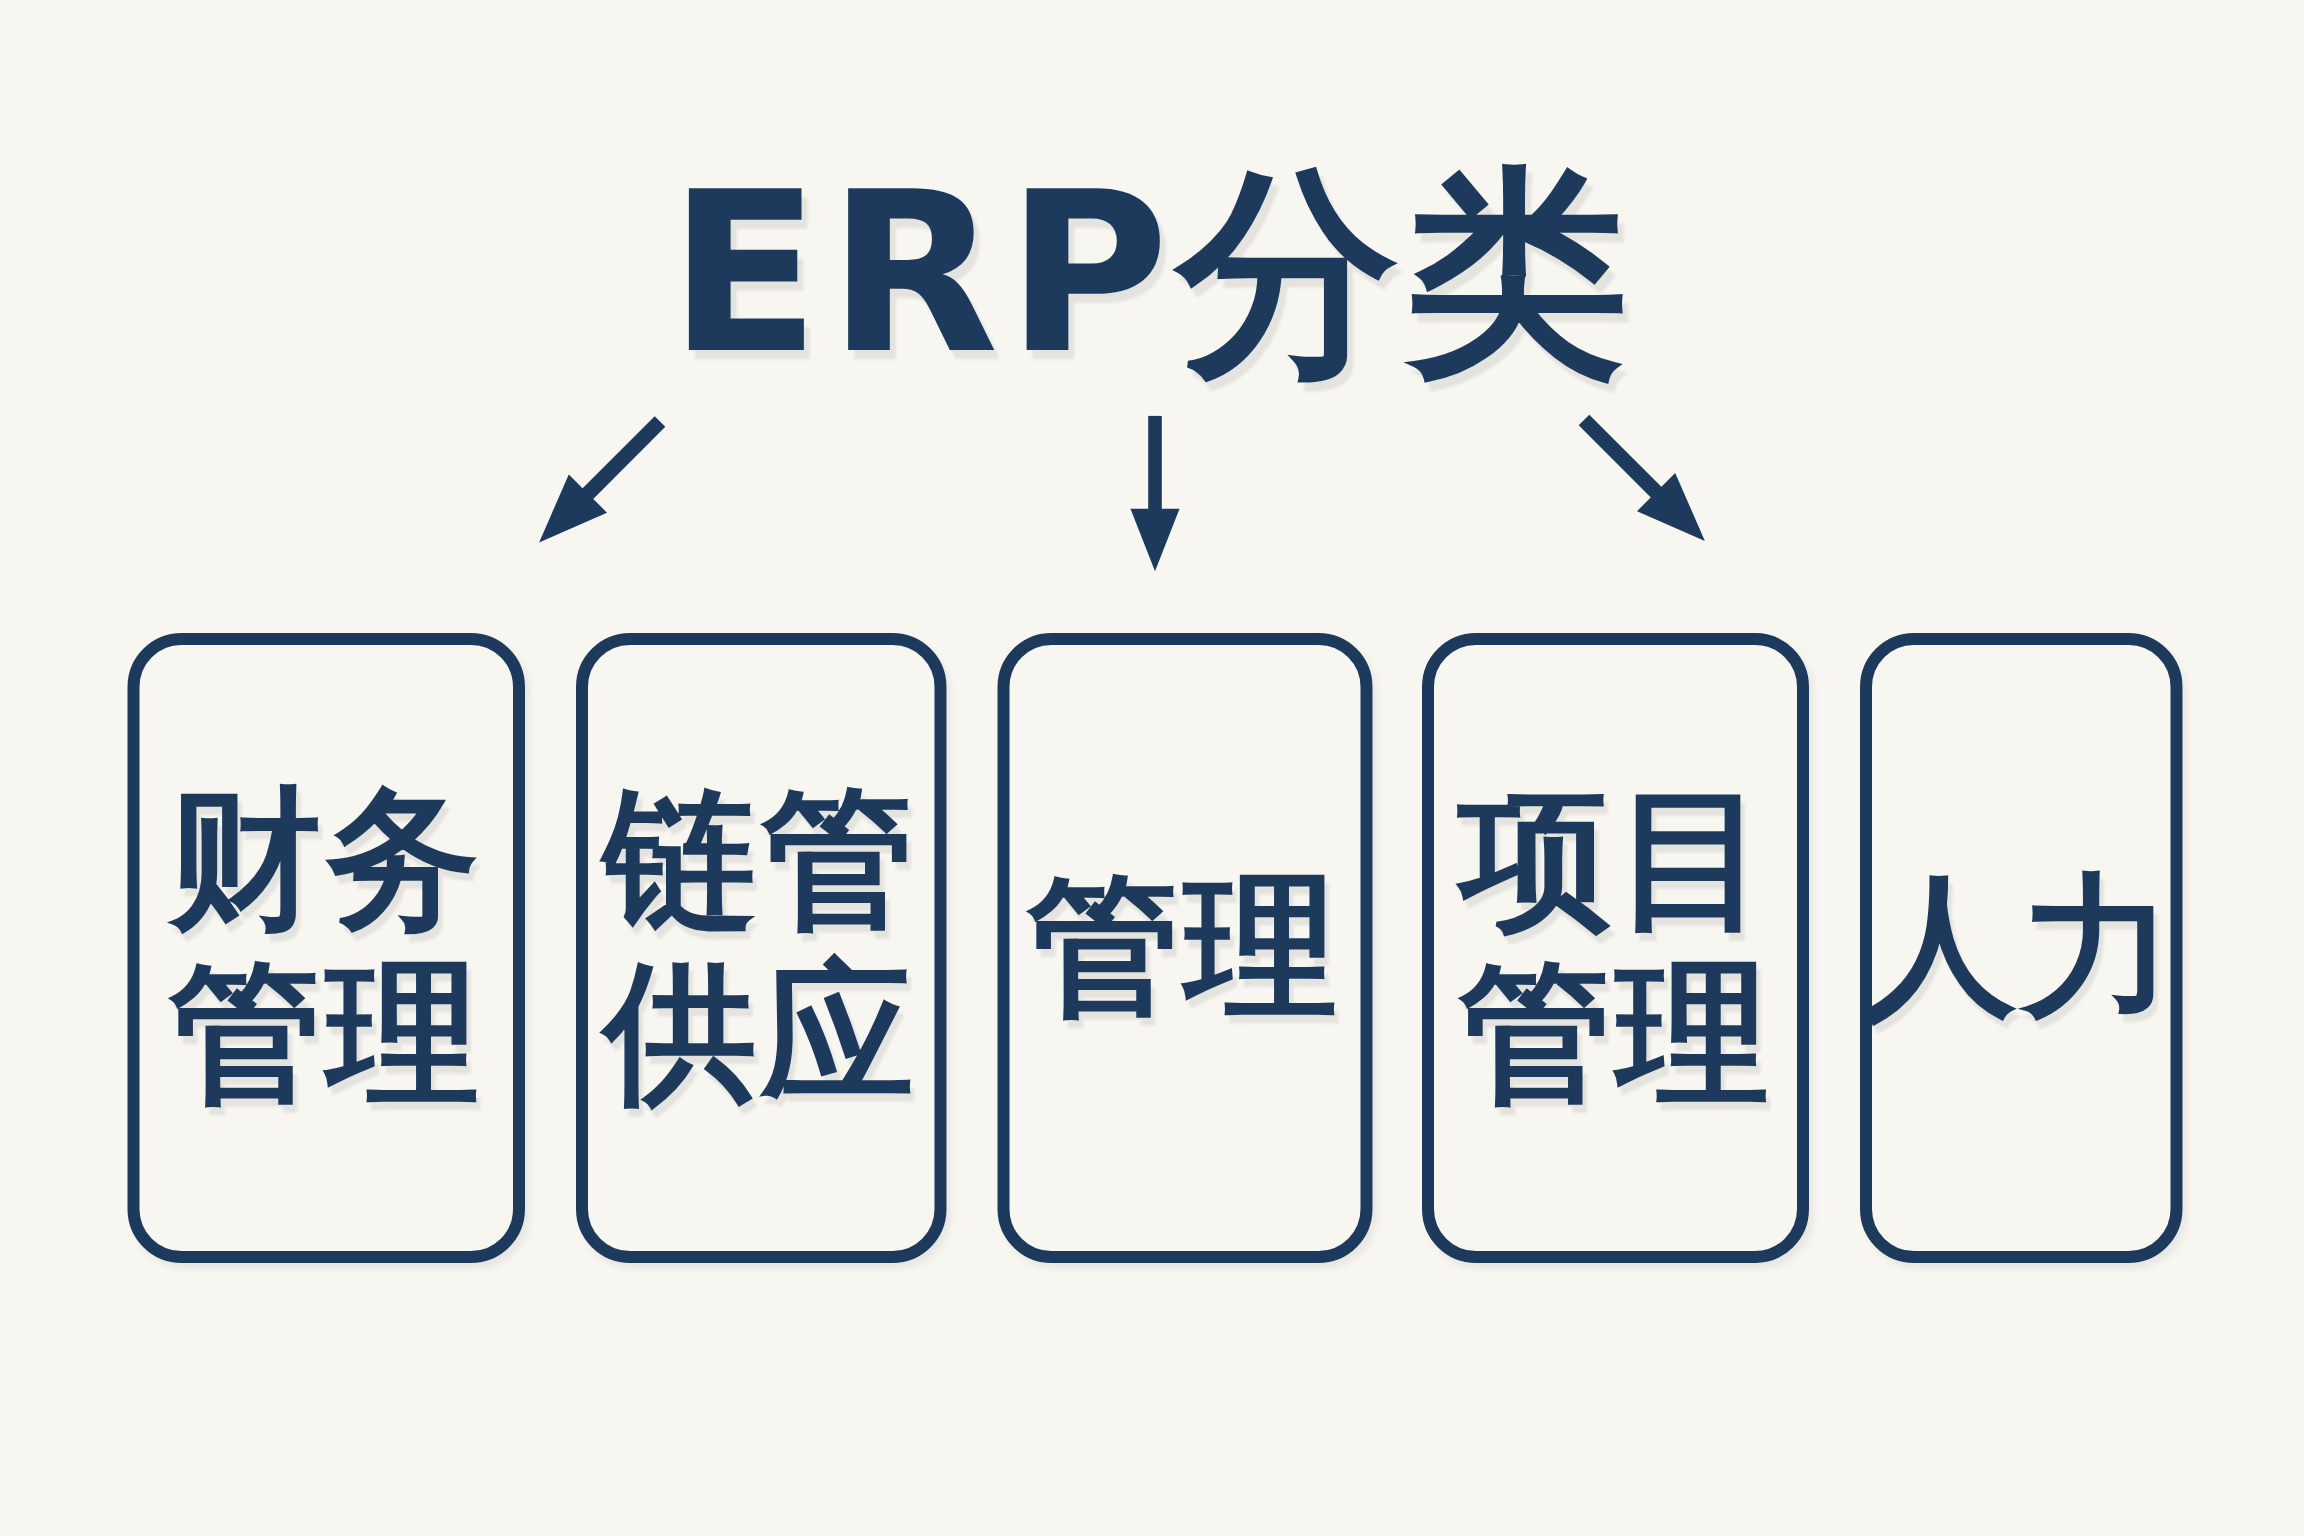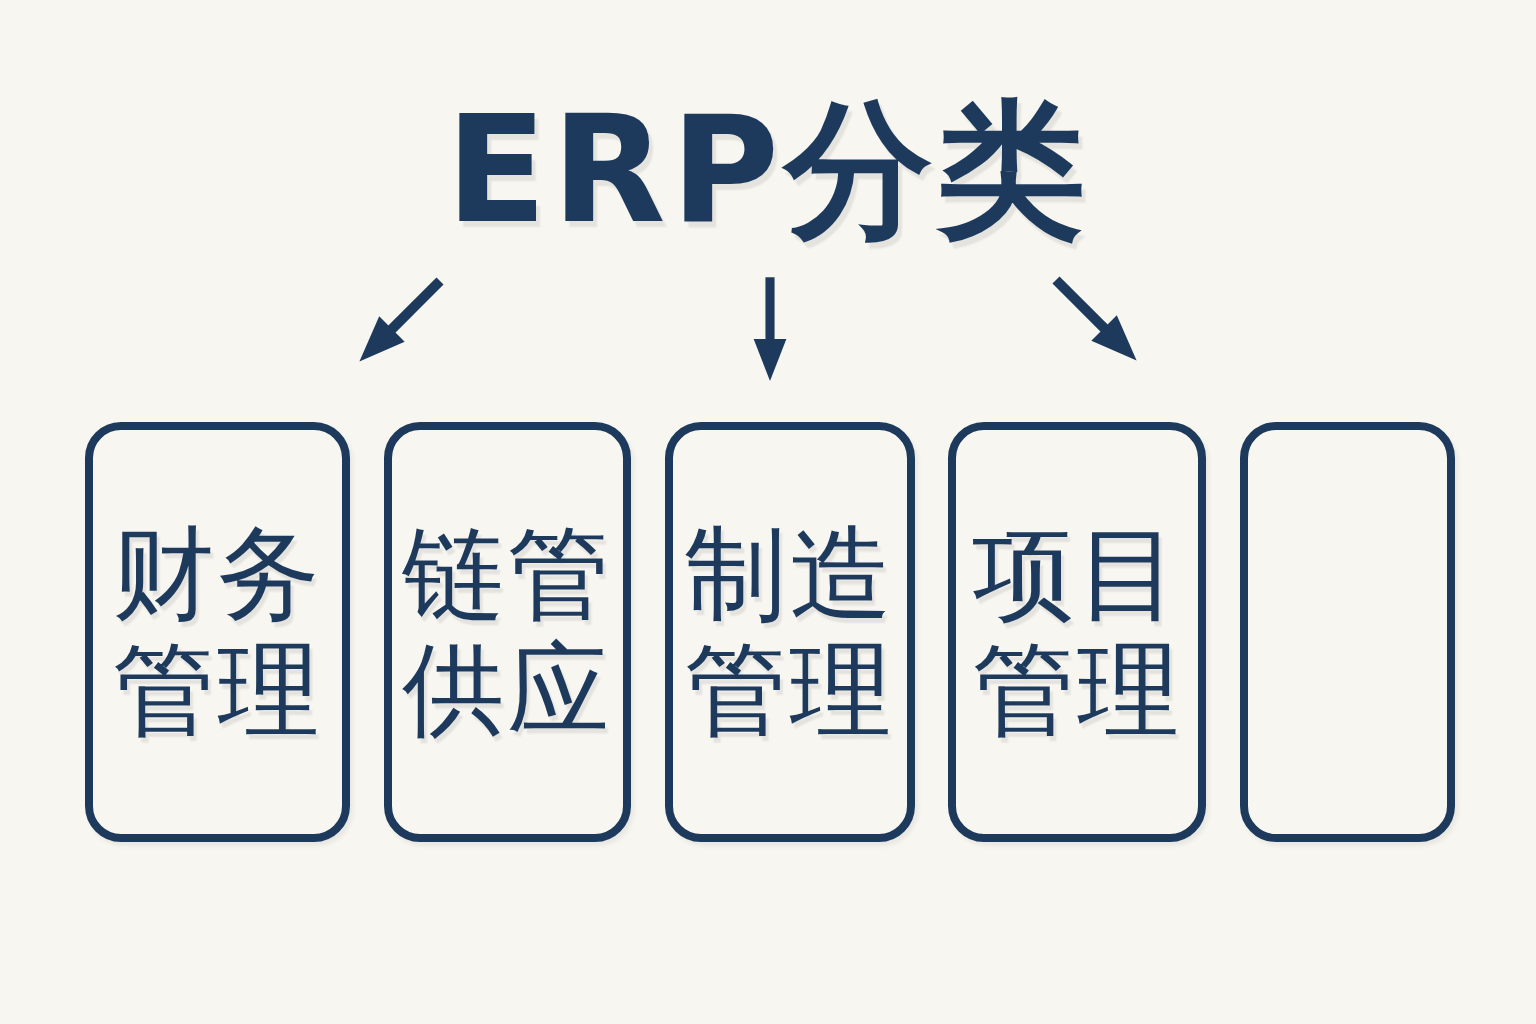--- a/index.html
+++ b/index.html
@@ -12,21 +12,21 @@
     position: relative;
     width: 1536px;
     height: 1024px;
     background: #f8f6f1;
     overflow: hidden;
     color: #1d3a5c;
   }
   
   .title {
     position: absolute;
-    top: 72px;
+    top: 84px;
     left: 0;
     width: 100%;
     text-align: center;
     font-size: 148px;
     font-weight: 900;
     letter-spacing: 5px;
     color: #1d3a5c;
     text-shadow: 4px 6px 2px rgba(60,60,60,0.10);
     white-space: nowrap;
   }
@@ -61,21 +61,21 @@
     box-shadow: 3px 4px 4px rgba(60,60,60,0.08);
   }
   .box-w1 { width: 265px; }
   .box-w2 { width: 247px; }
   .box-w3 { width: 250px; }
   .box-w4 { width: 258px; }
   .box-w5 { width: 215px; }
   .box-label {
     text-align: center;
     font-size: 102px;
-    font-weight: 400;
+    font-weight: 700;
     line-height: 1.14;
     letter-spacing: 3px;
     color: #1d3a5c;
     text-shadow: 3px 5px 2px rgba(60,60,60,0.10);
     white-space: nowrap;
   }
   .box-label span { display: block; }
 </style>
 </head>
 <body>
@@ -116,31 +116,31 @@
 
     <div class="box box-w2">
       <div class="box-label">
         <span>链管</span>
         <span>供应</span>
       </div>
     </div>
 
     <div class="box box-w3">
       <div class="box-label">
-        <span>制造</span>
         <span>管理</span>
       </div>
     </div>
 
     <div class="box box-w4">
       <div class="box-label">
         <span>项目</span>
         <span>管理</span>
       </div>
     </div>
 
     <div class="box box-w5">
       <div class="box-label">
+        <span>人力</span>
       </div>
     </div>
 
   </div>
 </div>
 
 </body></html>

